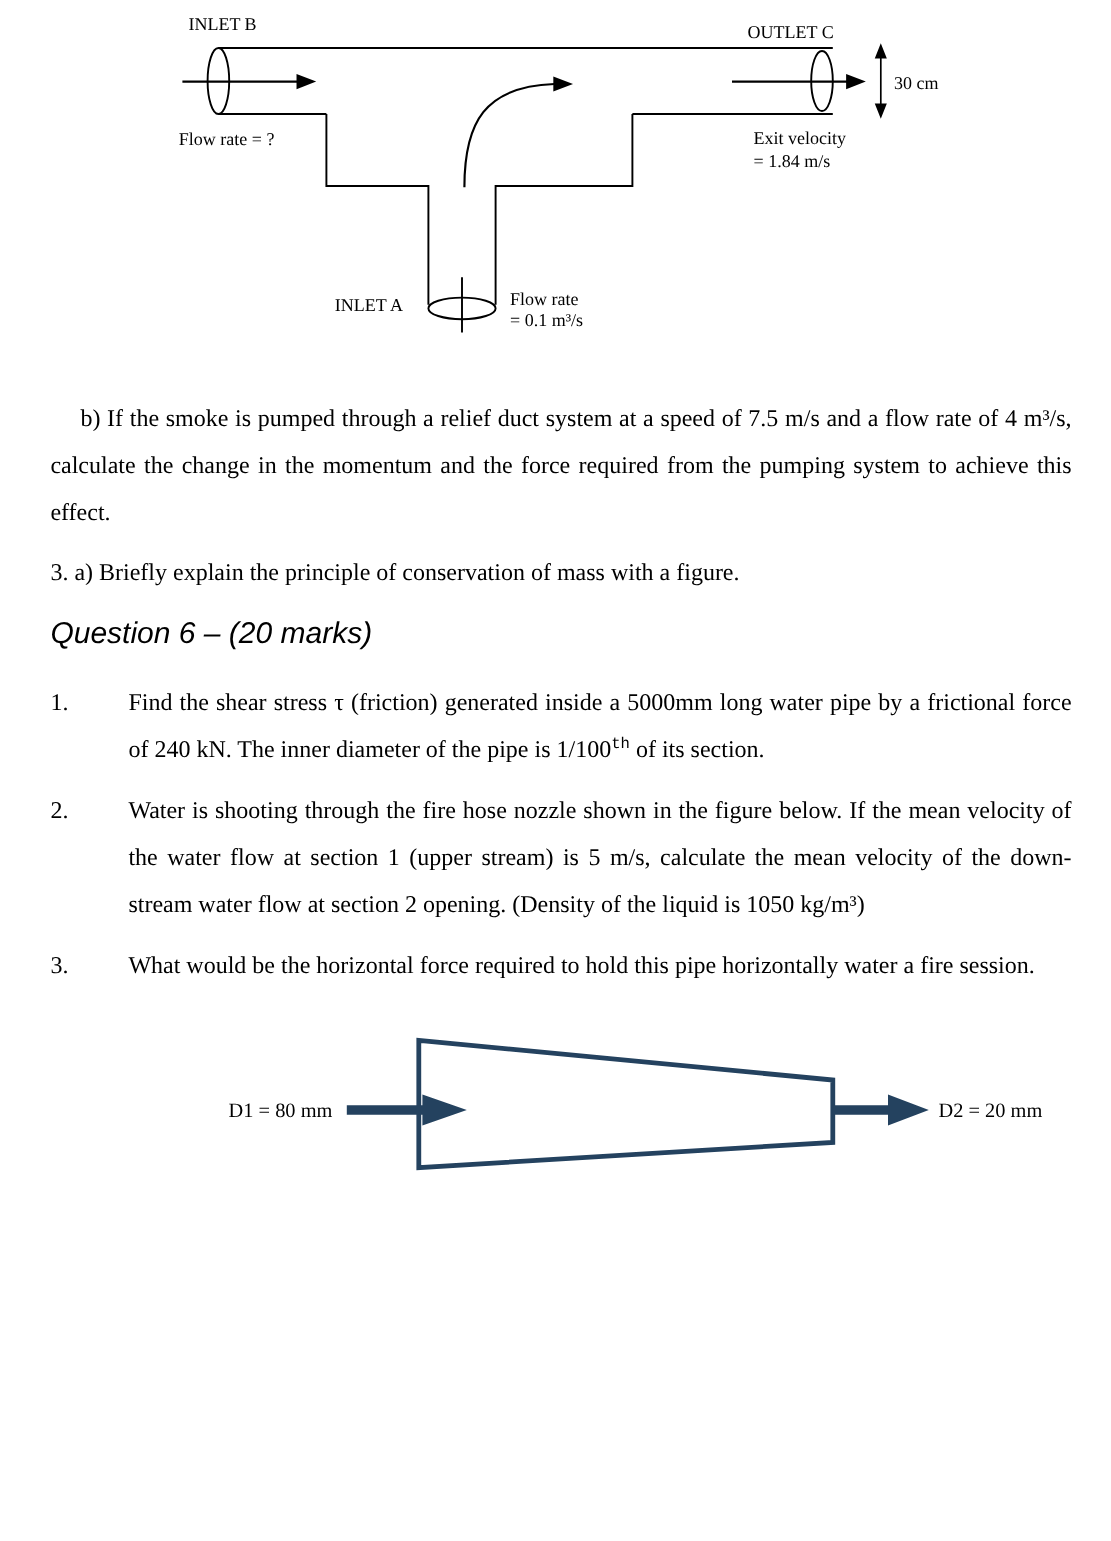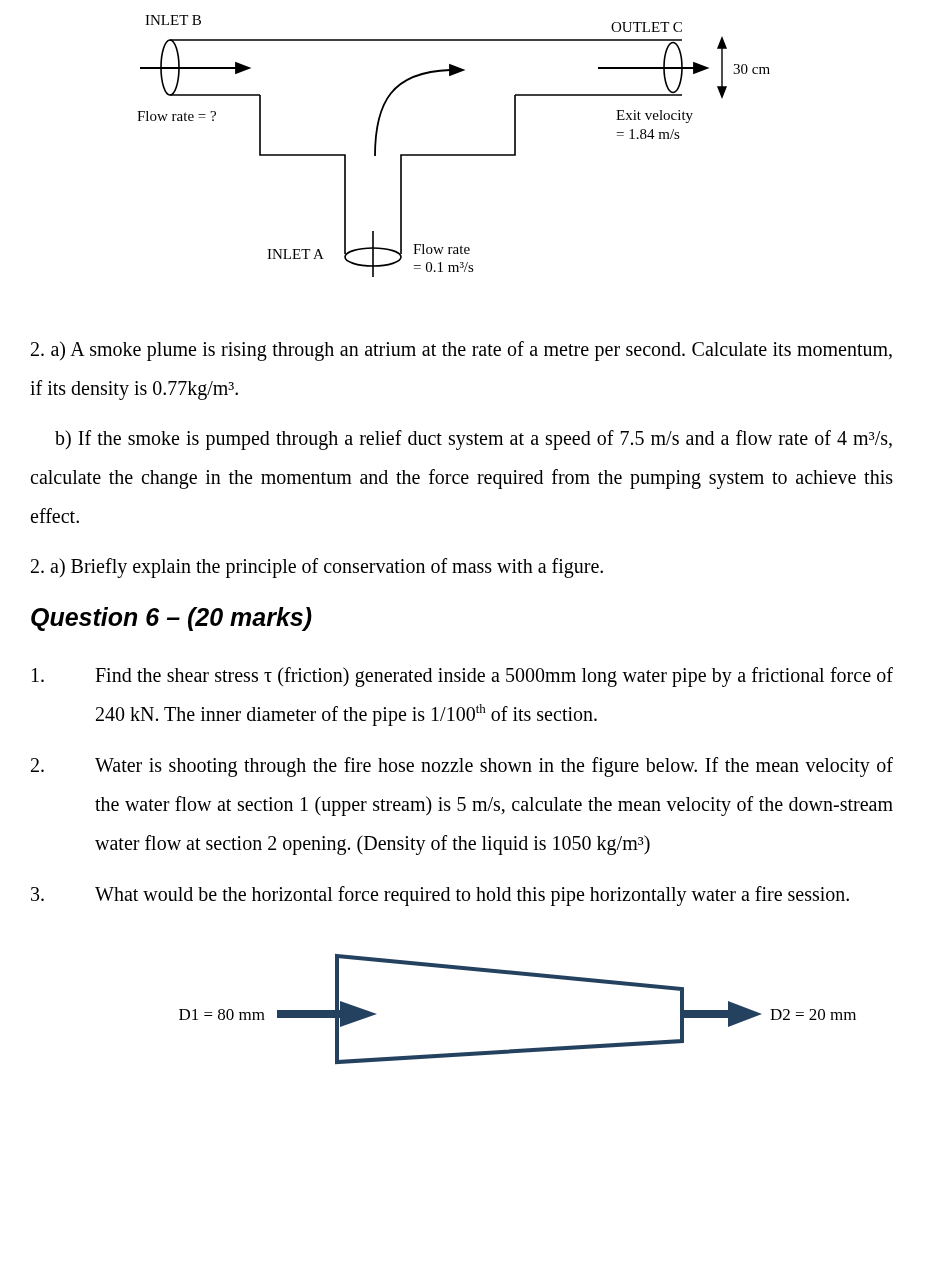--- a/index.html
+++ b/index.html
@@ -3,48 +3,48 @@
 <meta charset="utf-8">
 <style>
   * { box-sizing: border-box; }
   html, body { margin: 0; padding: 0; }
   body {
     width: 926px; height: 1284px;
     background: #ffffff;
     font-family: "Liberation Serif", serif;
     color: #000000;
   }
-  .page { position: relative; width: 926px; height: 1284px; overflow: hidden; background:#fff; }
+  .page { position: relative; width: 926px; height: 1284px; overflow: hidden; background:#fff;padding-left:12px; }
 
   .tee-svg { display: block; }
   svg text { font-family: "Liberation Serif", serif; fill: #000; }
 
   .text-block { padding: 0 33px 0 30px; margin-top: 30px; }
 
   .para {
     font-size: 20px;
     line-height: 39px;
     text-align: justify;
     margin: 0 0 11px 0;
   }
   .para.indent { text-indent: 25px; }
 
   .q6-heading {
     font-family: "Liberation Sans", sans-serif;
-    font-weight: bold;
+    font-weight: normal;
     font-style: italic;
     font-size: 25px;
     line-height: 30px;
     margin: 16px 0 24px 0;
   }
 
   .list-item { display: flex; margin: 0 0 12px 0; }
   .item-num { flex: 0 0 65px; font-size: 20px; line-height: 39px; }
   .item-text { flex: 1; font-size: 20px; line-height: 39px; text-align: justify; }
-  sup { font-size: 13px; line-height: 0; }
+  sup { font-size: 13px; line-height: 0; font-family: Liberation Mono, monospace; }
 
   .nozzle-svg { display: block; margin-top: 30px; }
 </style>
 </head>
 <body>
 
 <div class="page">
 
   <svg class="tee-svg" width="926" height="300" viewBox="0 0 926 300">
 
@@ -81,23 +81,22 @@
     <text x="616" y="120" font-size="15">Exit velocity</text>
     <text x="616" y="139" font-size="15">= 1.84 m/s</text>
     <text x="733" y="74" font-size="15">30 cm</text>
     <text x="267" y="259" font-size="15">INLET A</text>
     <text x="413" y="254" font-size="15">Flow rate</text>
     <text x="413" y="272" font-size="15">= 0.1 m³/s</text>
   </svg>
 
   <div class="text-block">
 
-    <p class="para">2. a) A smoke plume is rising through an atrium at the rate of a metre per second. Calculate its momentum, if its density is 0.77kg/m³.</p>
     <p class="para indent">b) If the smoke is pumped through a relief duct system at a speed of 7.5 m/s and a flow rate of 4 m³/s, calculate the change in the momentum and the force required from the pumping system to achieve this effect.</p>
-    <p class="para">2. a) Briefly explain the principle of conservation of mass with a figure.</p>
+    <p class="para">3. a) Briefly explain the principle of conservation of mass with a figure.</p>
 
     <h2 class="q6-heading">Question 6 – (20 marks)</h2>
 
     <div class="list-item">
       <span class="item-num">1.</span>
       <span class="item-text"><span>Find the shear stress τ (friction) generated inside a 5000mm long water pipe by a frictional force of 240 kN. The inner diameter of the pipe is 1/100</span><sup>th</sup><span> of its section.</span></span>
     </div>
 
     <div class="list-item">
       <span class="item-num">2.</span>

